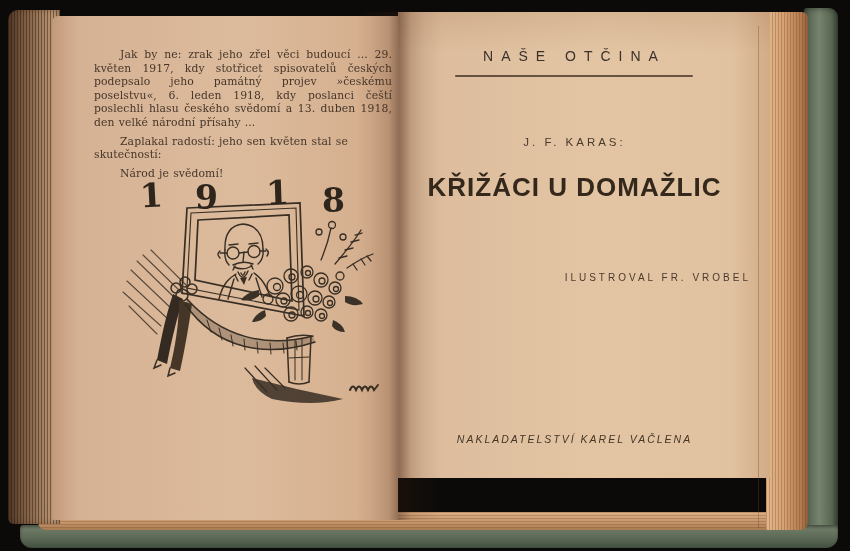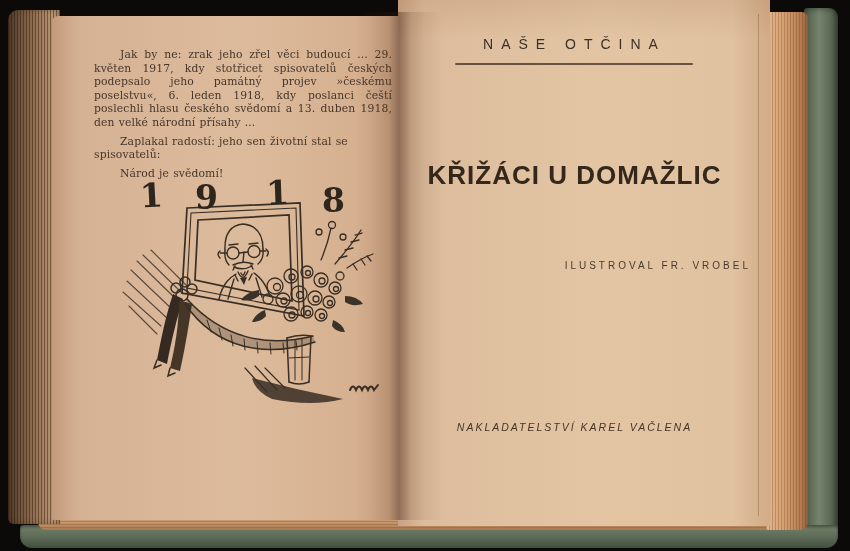--- a/index.html
+++ b/index.html
@@ -29,21 +29,21 @@
     background:
       repeating-linear-gradient(180deg,rgba(120,70,35,.30) 0 1px,rgba(0,0,0,0) 1px 3px),
       linear-gradient(180deg,#dcb289 0%,#c4946a 60%,#a97a50 100%);
     border-radius:0 0 8px 8px;}
 
   
   .page{position:absolute;top:16px;height:504px;}
   .page-left{left:52px;width:346px;
     background:linear-gradient(90deg,#c29a7b 0%,#d6b294 8%,#dcbb9c 55%,#d5af8e 92%,#c9a181 100%);
     border-radius:6px 0 0 2px;}
-  .page-right{left:398px;top:0;height:526px;width:372px;
+  .page-right{left:398px;top:12px;height:466px;width:372px;
     background:linear-gradient(90deg,#c7a183 0%,#dcbc9c 7%,#e3c5a4 55%,#e0c1a0 90%,#d2ab87 100%);}
   .page-right .shade-top{position:absolute;left:0;top:0;width:100%;height:40px;
     background:linear-gradient(180deg,rgba(140,90,50,.14),rgba(0,0,0,0));}
   .page-edge-line{position:absolute;top:14px;height:502px;width:1px;background:rgba(110,70,40,.35);}
 
   .gutter-shadow{position:absolute;left:356px;top:12px;width:86px;height:508px;pointer-events:none;
     background:linear-gradient(90deg,rgba(80,40,20,0) 0%,rgba(80,40,20,.16) 38%,
       rgba(50,25,12,.38) 50%,rgba(80,40,20,.14) 64%,rgba(80,40,20,0) 100%);}
 
   
@@ -81,21 +81,21 @@
 
   <div class="cover-right"></div>
   <div class="cover-bottom"></div>
   <div class="edge-bottom"></div>
   <div class="edge-left"></div>
   <div class="edge-right"></div>
 
   <div class="page page-left">
     <div class="left-text">
       <p>Jak by ne: zrak jeho zřel věci budoucí ... 29. květen 1917, kdy stotřicet spisovatelů českých podepsalo jeho památný projev »českému poselstvu«, 6. leden 1918, kdy poslanci čeští poslechli hlasu českého svědomí a 13. duben 1918, den velké národní přísahy ...</p>
-      <p class="sp">Zaplakal radostí: jeho sen životní stal se spisovatelů:</p>
+      <p class="sp">Zaplakal radostí: jeho sen květen stal se skutečností:</p>
       <p class="sp">Národ je svědomí!</p>
     </div>
 
     <div class="illustration">
       <svg width="282" height="240" viewBox="0 0 282 240" fill="none" stroke="#382e24" stroke-width="1.5" stroke-linecap="round">
 
         <g stroke-width="1.1" opacity=".8">
           <path d="M44,82 L80,118"></path>
             <path d="M36,87 L76,126"></path>
             <path d="M30,93 L72,134"></path>
@@ -230,20 +230,21 @@
       <span class="digit d1">9</span>
       <span class="digit d2">1</span>
       <span class="digit d3">8</span>
     </div>
   </div>
 
   <div class="page page-right">
     <div class="shade-top"></div>
     <div class="rp series">NAŠE OTČINA</div>
     <div class="rule"></div>
+    <div class="rp author">J. F. KARAS:</div>
     <div class="rp title">KŘIŽÁCI U DOMAŽLIC</div>
     <div class="rp illus-line">ILUSTROVAL FR. VROBEL</div>
     <div class="rp publisher">NAKLADATELSTVÍ KAREL VAČLENA</div>
     <div class="page-edge-line" style="left:360px;"></div>
   </div>
 
   <div class="gutter-shadow"></div>
 </div>
 
 </body></html>

